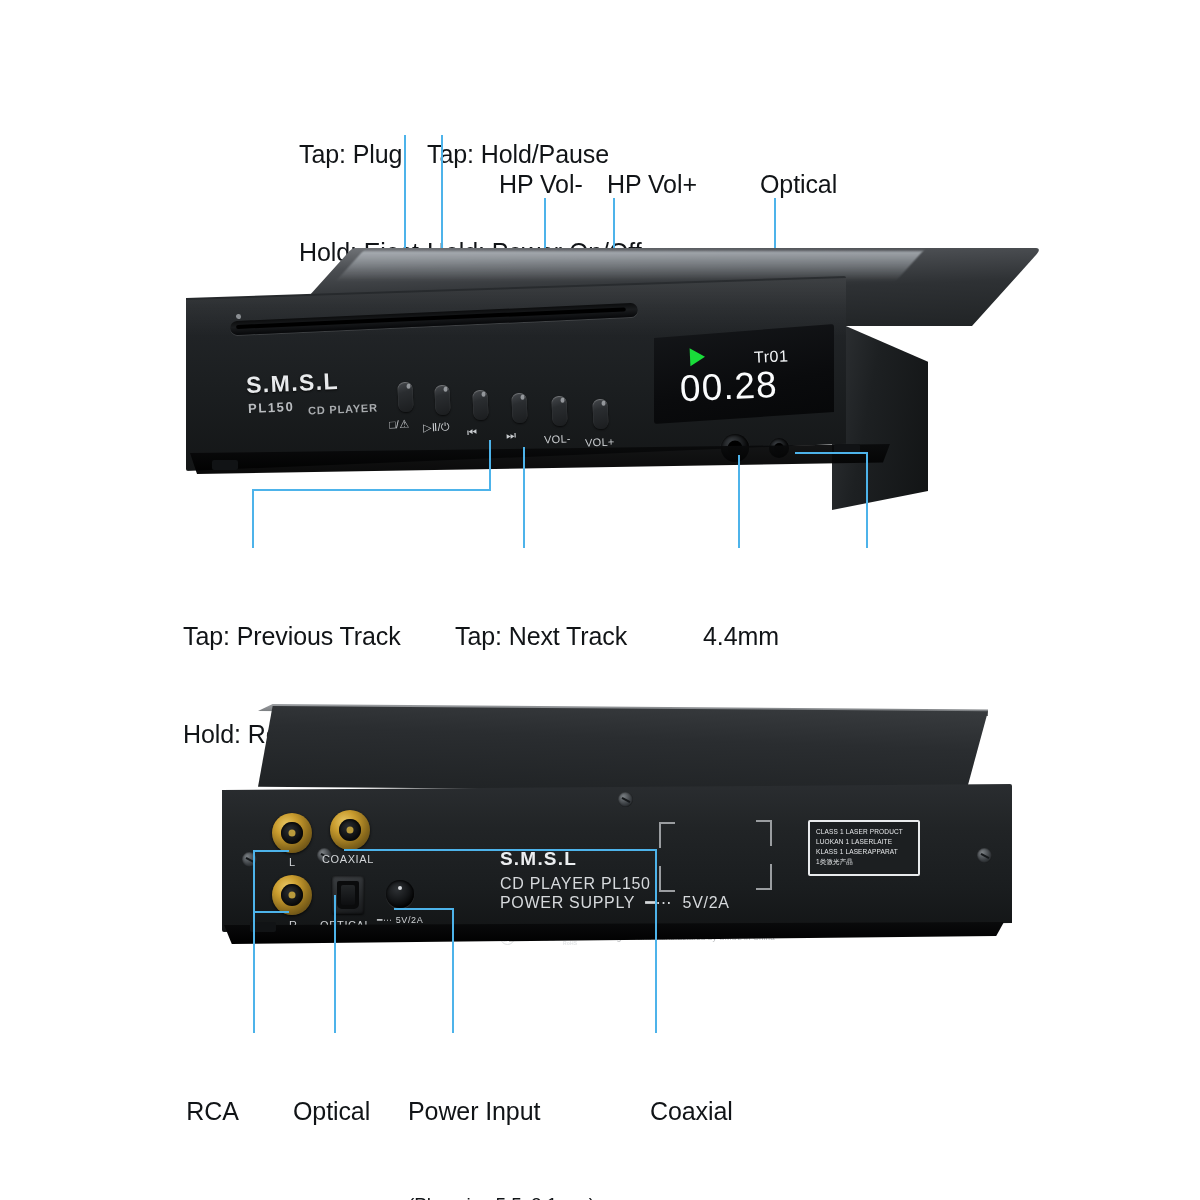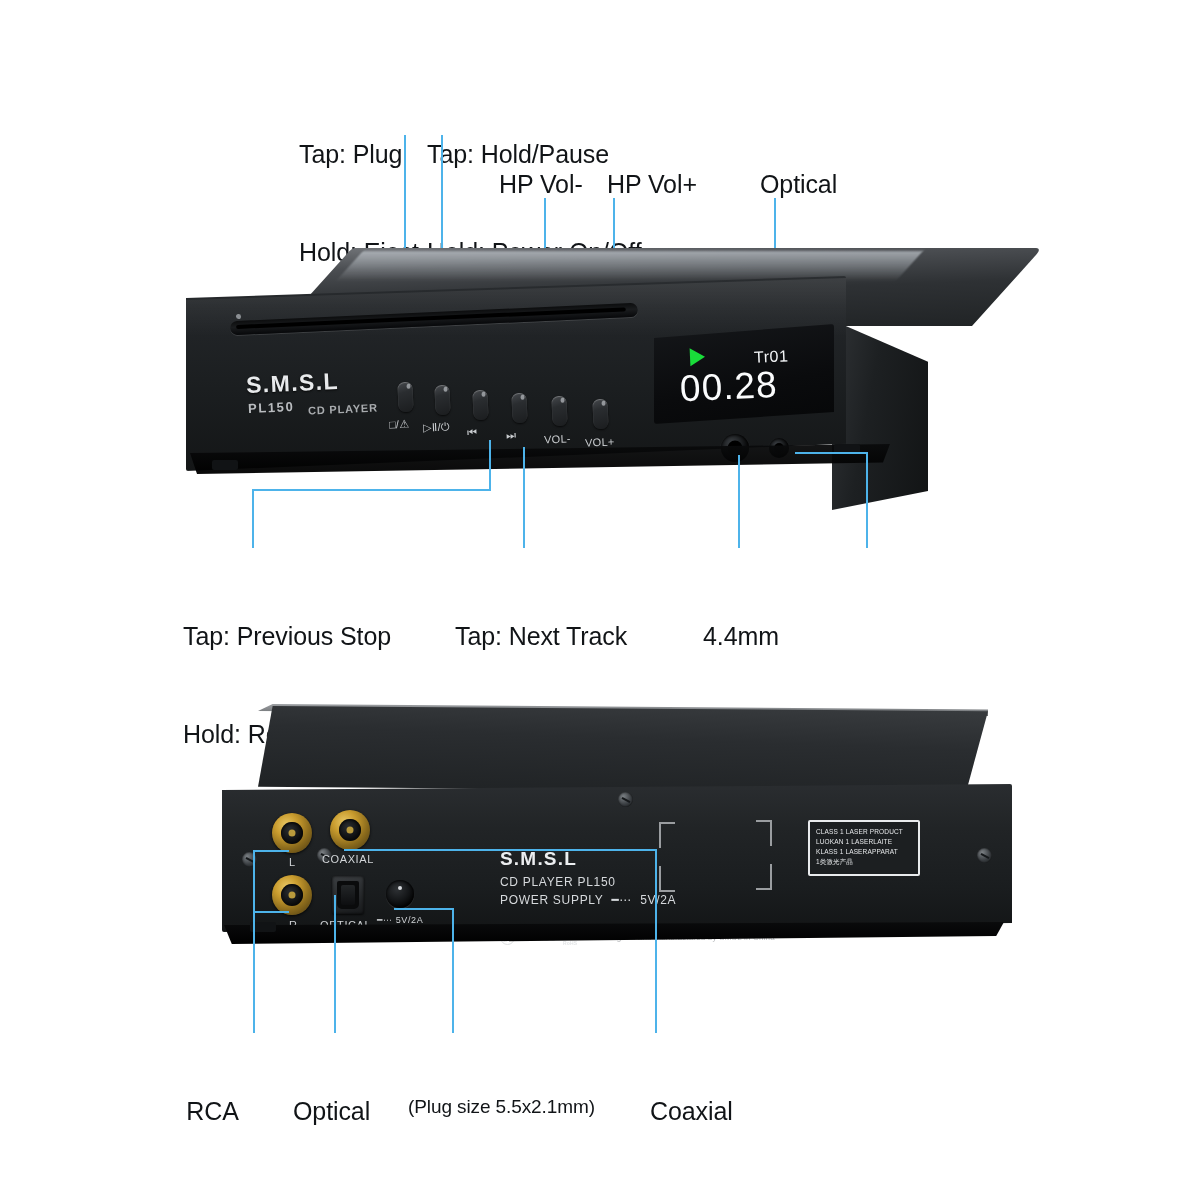--- a/index.html
+++ b/index.html
@@ -237,21 +237,21 @@
   .pnl-lbl {
     position: absolute; color: #d2d5d8; font-size: 11px; letter-spacing: .6px; white-space: nowrap;
   }
   .pnl-lbl.tiny { font-size: 9px; }
   
   #rear .r-brand {
     position: absolute; left: 278px; top: 148px;
     color: #eceef0; font-size: 19px; font-weight: 700; letter-spacing: 1.2px;
   }
   #rear .r-line {
-    position: absolute; color: #d6d9dc; font-size: 12px; letter-spacing: .7px; white-space: nowrap;
+    position: absolute; color: #d6d9dc; font-size: 16px; letter-spacing: .7px; white-space: nowrap;
   }
   #rear .r-tiny {
     position: absolute; color: #b4b7ba; font-size: 8px; letter-spacing: .2px; white-space: nowrap;
   }
   .certs { position: absolute; display: flex; align-items: center; gap: 7px; }
   .cert {
     color: #e2e4e6; font-size: 10px; font-weight: 700; letter-spacing: .2px;
     display: flex; align-items: center; justify-content: center;
   }
   .cert.circle {
@@ -352,21 +352,21 @@
   <div class="ln lnh" style="left:252px; top:489px; width:239px;"></div>
   <div class="ln lnv" style="left:252px; top:489px; height:59px;"></div>
 
   <div class="ln lnv" style="left:523px; top:447px; height:101px;"></div>
   <div class="ln lnv" style="left:738px; top:455px; height:93px;"></div>
 
   <div class="ln lnh" style="left:795px; top:452px; width:72px;"></div>
   <div class="ln lnv" style="left:866px; top:452px; height:96px;"></div>
 
   <div class="callout" style="left:183px; top:555px;">
-    <div>Tap: Previous Stop</div>
+    <div>Tap: Previous Track</div>
     <div>Hold: Rewind</div>
   </div>
   <div class="callout" style="left:455px; top:555px;">
     <div>Tap: Next Track</div>
     <div>Hold: Fast-Forward</div>
   </div>
   <div class="callout" style="left:703px; top:555px;">
     <div>4.4mm</div>
     <div>HP output</div>
   </div>
@@ -457,20 +457,21 @@
 
   <div class="callout" style="left:178px; top:1030px; text-align:center;">
     <div>RCA</div>
     <div>output</div>
   </div>
   <div class="callout" style="left:293px; top:1030px;">
     <div>Optical</div>
     <div>output</div>
   </div>
   <div class="callout" style="left:408px; top:1030px;">
+    <div>Power Input</div>
     <div class="sub">(Plug size 5.5x2.1mm)</div>
   </div>
   <div class="callout" style="left:650px; top:1030px;">
     <div>Coaxial</div>
     <div>Output</div>
   </div>
 
 </div>
 
 </body></html>

